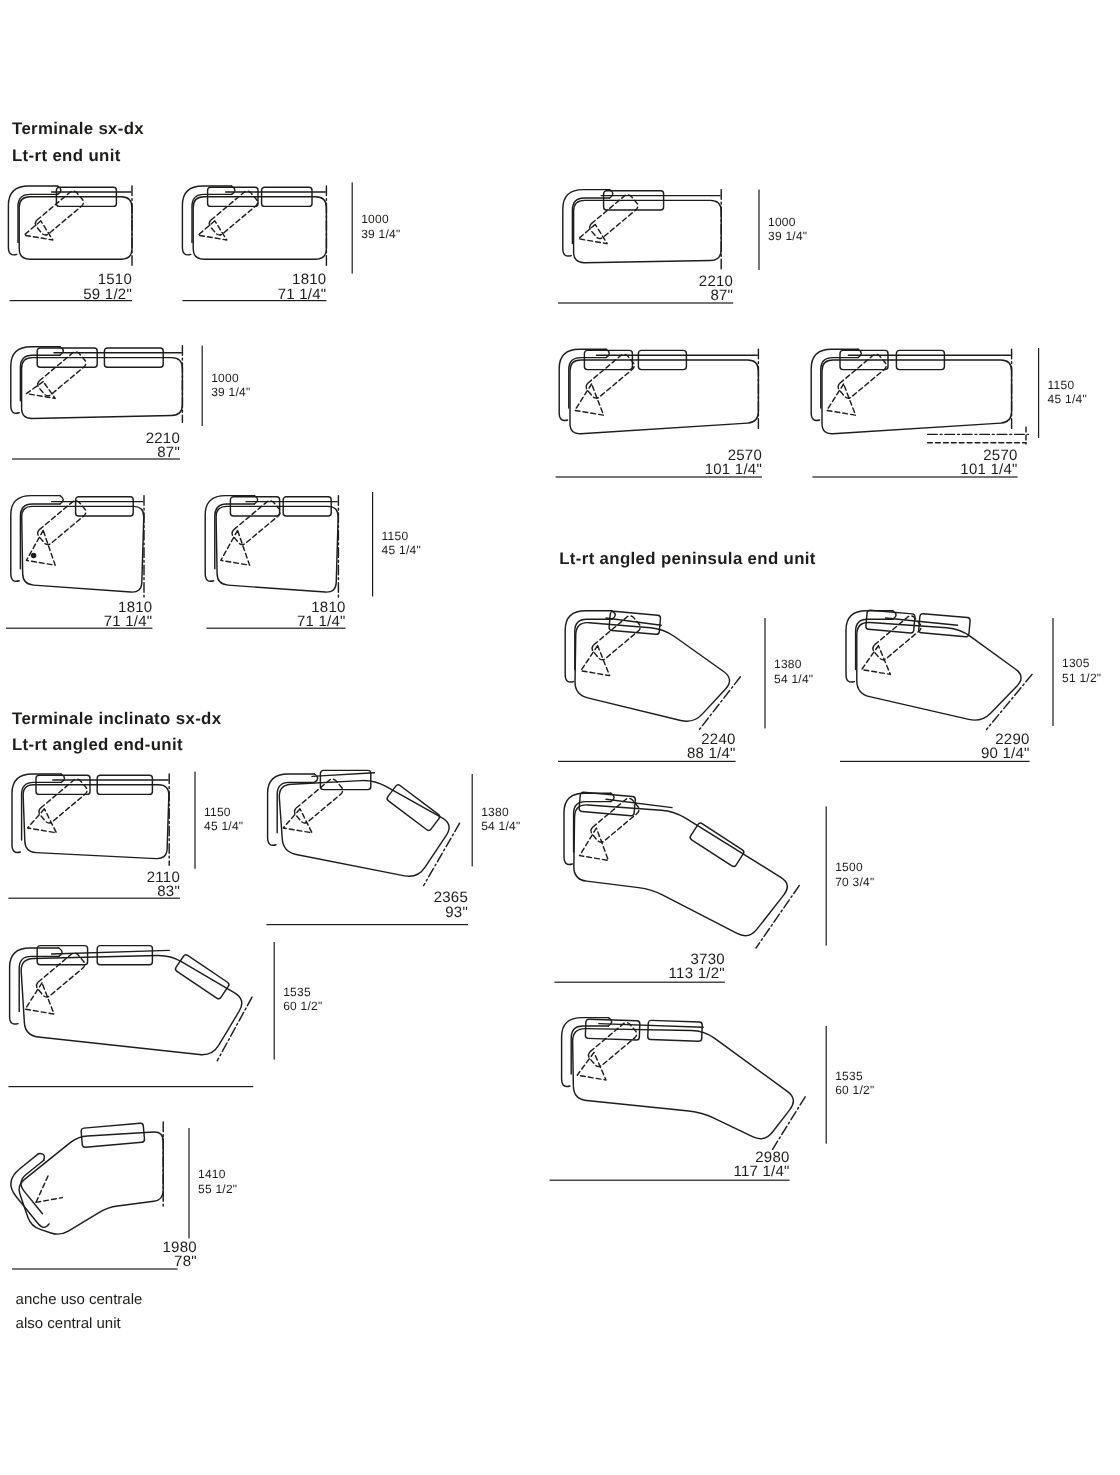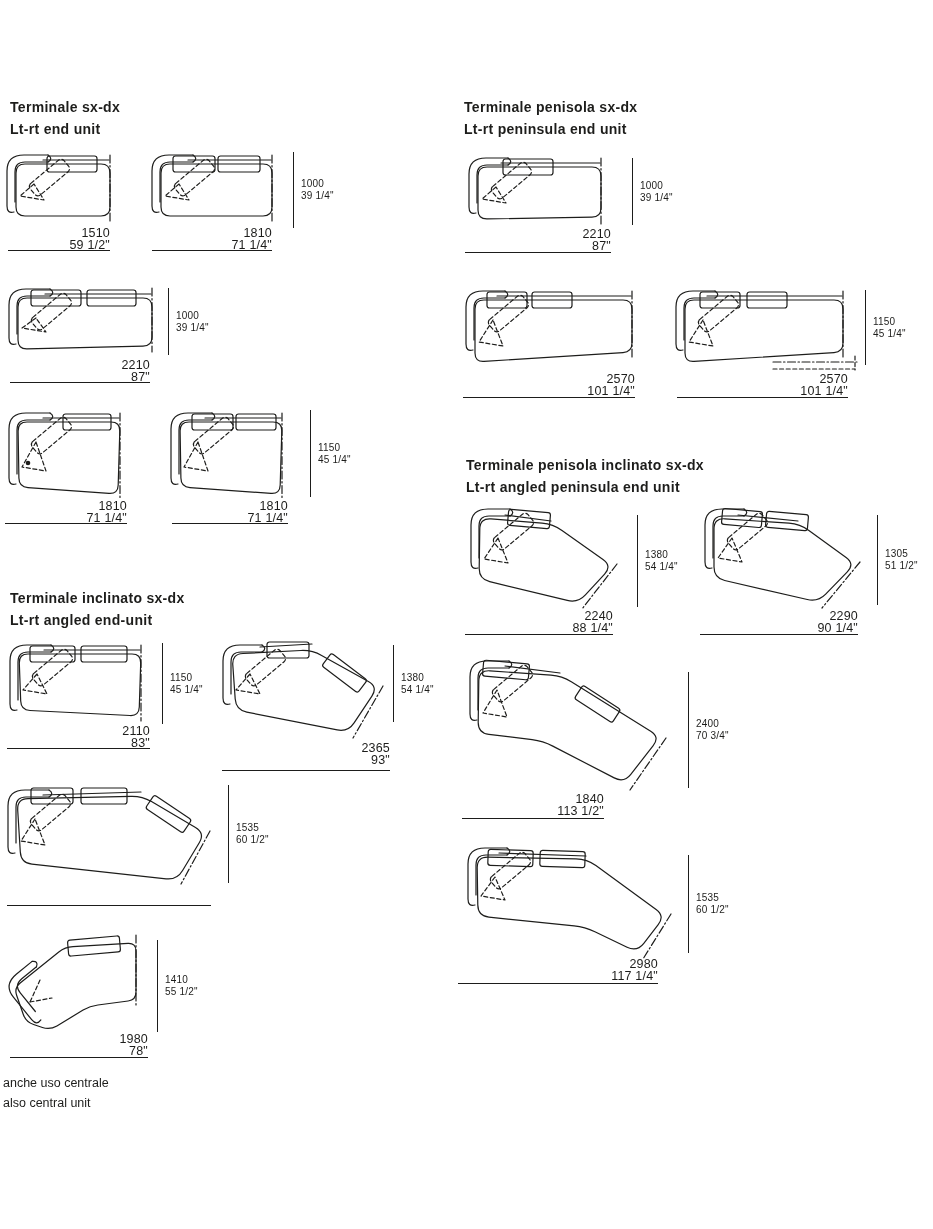--- a/index.html
+++ b/index.html
@@ -28,27 +28,22 @@
   <div class="sec-title" style="left:10px;top:96px">
     <div>Terminale sx-dx</div>
     <div>Lt-rt end unit</div>
   </div>
 
   <div class="sec-title" style="left:10px;top:587px">
     <div>Terminale inclinato sx-dx</div>
     <div>Lt-rt angled end-unit</div>
   </div>
 
-  <div class="sec-title" style="left:464px;top:96px">
-    <div>Terminale penisola sx-dx</div>
-    <div>Lt-rt peninsula end unit</div>
-  </div>
 
   <div class="sec-title" style="left:466px;top:454px">
-    <div>Terminale penisola inclinato sx-dx</div>
     <div>Lt-rt angled peninsula end unit</div>
   </div>
 
   <div id="diagrams">
       <div class="diagram" style="left: 3px; top: 152px; width: 112px; height: 74px;">
         <svg width="112" height="74" viewBox="0 0 112 74">
           <path class="seat" d="M13.0 21.0 Q13 12 22.0 12.0 L98.0 12.0 Q107 12 107.0 21.0 L107.0 55.0 Q107 64 98.0 64.0 L22.0 64.0 Q13 64 13.0 55.0 Z"></path>
           <path d="M40 8 L106 8"></path>
           <rect class="cushion" x="44" y="4" width="50" height="16" rx="2.5"></rect>
           <g>
@@ -278,21 +273,21 @@
           <rect class="cushion" x="58" y="0" width="52" height="16" rx="2.5" transform="rotate(-5 84 8)"></rect>
           <g transform="rotate(-39 6 48)">
   <path d="M34 39 L14 39 Q-3 39 -3 55 L-3 84 Q-3 92 4 90"></path>
   <path d="M34 46 L15 46 Q5 46 5 56 L5 80"></path>
   <path d="M34 39 Q39.5 42.5 34 46"></path>
           </g>
           <path class="dashdot" d="M126 -3 L126 68"></path>
           <path class="dash" d="M30 42 L20 64"></path>
           <path class="dash" d="M20 64 L42 60"></path>
         </svg>
-        <div class="wlabel" style="left:0px;top:95px;width:138px">
+        <div class="wlabel" style="left:16px;top:95px;width:138px">
       <div>1980</div>
       <div>78"</div>
         </div>
       <div class="hline" style="left:0px;top:119px;width:138px"></div>
         <div class="vline" style="left:147px;top:2px;height:92px"></div>
       <div class="vlabel" style="left:155px;top:36px">
       <div>1410</div>
       <div>55 1/2"</div>
         </div>
       </div>
@@ -455,27 +450,27 @@
           </g>
           <g class="dash">
   <g transform="rotate(-40 66 5)">
               <rect x="22" y="-2" width="44" height="15" rx="4"></rect>
             </g>
   <path d="M34 26 L20 49 L44 53 Z"></path>
           </g>
           <path class="dashdot" d="M203 74 L167 126"></path>
         </svg>
         <div class="wlabel" style="left:-1px;top:129px;width:142px">
-      <div>1840</div>
+      <div>3730</div>
       <div>113 1/2"</div>
         </div>
       <div class="hline" style="left:-1px;top:154px;width:142px"></div>
         <div class="vline" style="left:225px;top:8px;height:116px"></div>
       <div class="vlabel" style="left:233px;top:54px">
-      <div>2400</div>
+      <div>1500</div>
       <div>70 3/4"</div>
         </div>
       </div>
       <div class="diagram" style="left: 463px; top: 852px; width: 210px; height: 106px;">
         <svg width="210" height="106" viewBox="0 0 210 106">
           <path class="seat" d="M14.2 16.0 Q14 5 25.0 5.2 L113.0 6.8 Q124 7 132.9 13.5 L193.1 57.5 Q202 64 195.2 72.7 L180.8 91.3 Q174 100 164.1 95.2 L131.9 79.8 Q122 75 111.1 73.9 L25.9 65.1 Q15 64 14.8 53.0 Z"></path>
           <path d="M36 1 L123 4"></path>
           <rect class="cushion" x="25" y="-2" width="45" height="16" rx="2.5" transform="rotate(2 47.5 6)"></rect>
           <rect class="cushion" x="77" y="-1" width="45" height="16" rx="2.5" transform="rotate(2 99.5 7)"></rect>
           <g>
@@ -497,18 +492,18 @@
         </div>
       <div class="hline" style="left:-5px;top:131px;width:200px"></div>
         <div class="vline" style="left:225px;top:3px;height:98px"></div>
       <div class="vlabel" style="left:233px;top:40px">
       <div>1535</div>
       <div>60 1/2"</div>
         </div>
       </div>
     </div>
 
-  <div class="footnote" style="left:3px;top:1073px">
+  <div class="footnote" style="left:13px;top:1073px">
     <div>anche uso centrale</div>
     <div>also central unit</div>
   </div>
 
 </div>
 
 </body></html>

